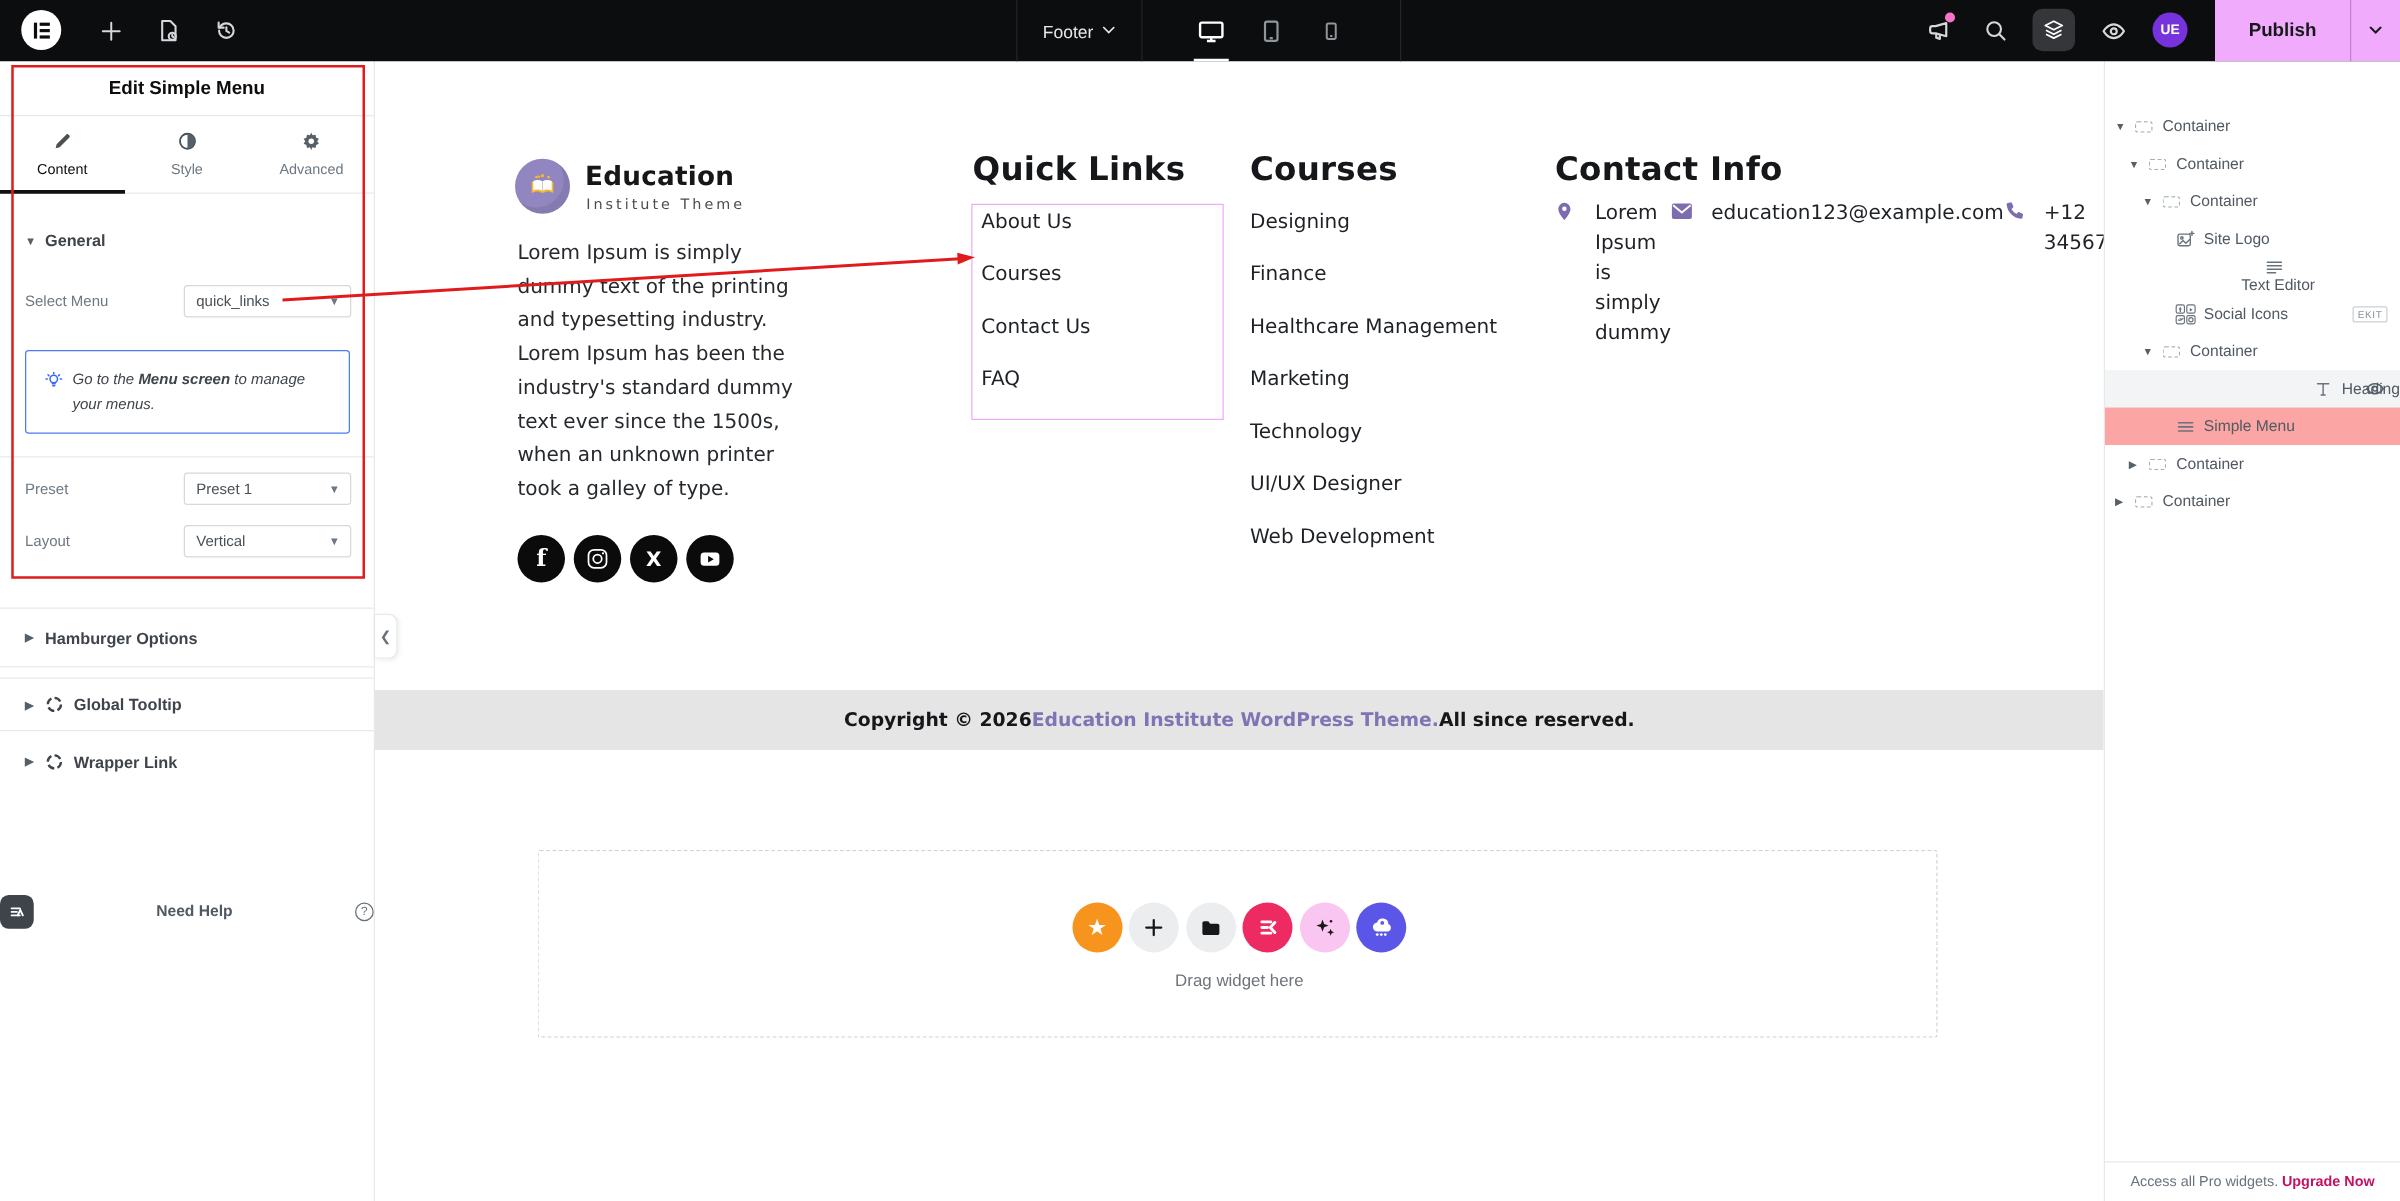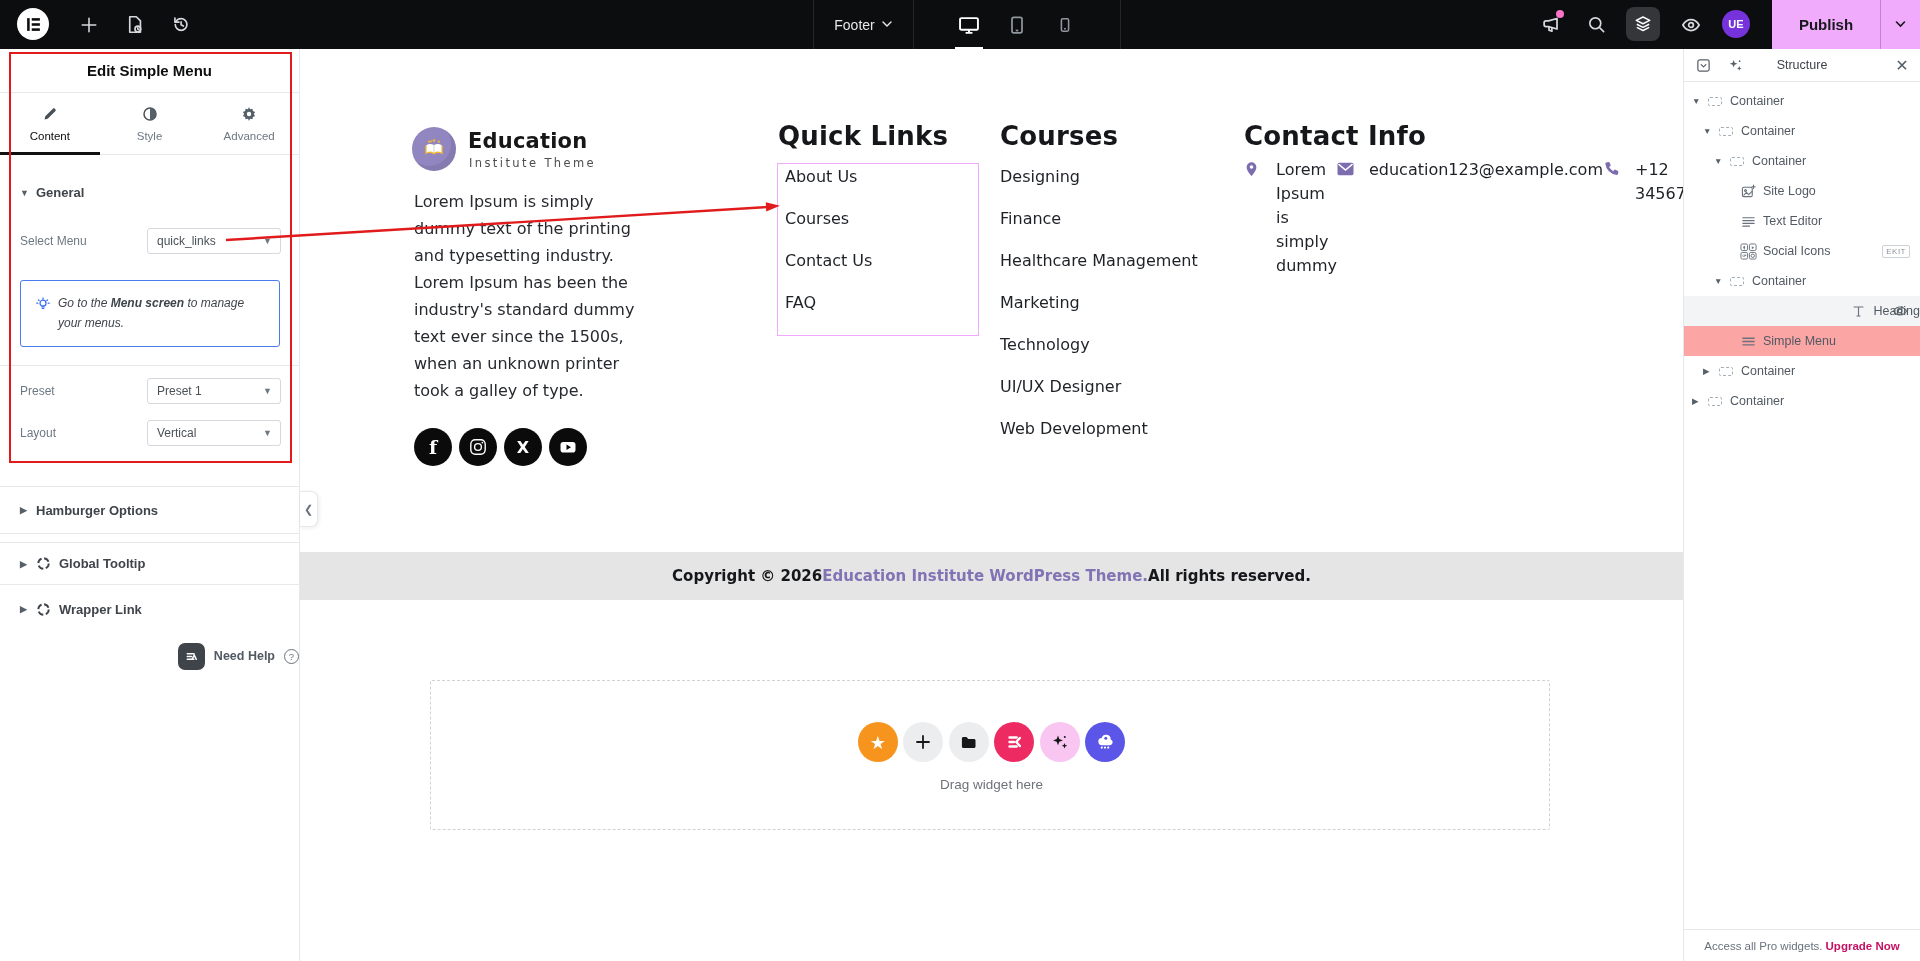--- a/index.html
+++ b/index.html
@@ -45,21 +45,21 @@
   .sec-arrow{font-size:9px;color:#556068;width:8px}
   .gen-head{position:absolute;left:20px;top:136px}
   .ctl-label{position:absolute;left:20px;font-size:12px;color:var(--ui-gray)}
   .dropdown{position:absolute;left:147px;width:134px;height:26px;border:1px solid #d5d8dc;border-radius:3px;background:#fff;font-size:12px;color:var(--ui-mid);display:flex;align-items:center;padding:0 22px 0 9px;cursor:pointer}
   .dropdown .dd-caret{position:absolute;right:8px;font-size:9px;color:#6d7882}
   .notice{position:absolute;left:20px;top:231px;width:260px;height:67px;border:1px solid var(--notice-blue);border-radius:3px;display:flex;gap:10px;padding:13px 10px 0 13px}
   .notice-text{font-size:12px;line-height:1.65;font-style:italic;color:#3f444b}
   .sp-div{position:absolute;left:0;width:100%;height:1px;background:var(--ui-border)}
   .sec-block{position:absolute;left:0;width:100%;display:flex;align-items:center;padding-left:20px}
   .circ-ic{width:15px;height:15px}
-  .needhelp{position:absolute;left:0;top:587px;width:100%;height:40px;display:flex;align-items:center;justify-content:flex-end;gap:9px;cursor:pointer}
+  .needhelp{position:absolute;left:0;top:660px;width:100%;height:40px;display:flex;align-items:center;justify-content:space-between;gap:9px;cursor:pointer}
   .ea-badge{width:27px;height:27px;border-radius:7px;background:#3F444B;display:flex;align-items:center;justify-content:center}
   .nh-label{font-size:12.5px;font-weight:bold;color:#515962}
   .q-circle{width:15px;height:15px;border:1.4px solid #69727d;border-radius:50%;color:#69727d;font-size:9.5px;display:flex;align-items:center;justify-content:center}
   .collapse-tab{position:absolute;left:300px;top:491px;width:18px;height:36px;background:#fff;border:1px solid var(--ui-border);border-left:none;border-radius:0 7px 7px 0;box-shadow:1px 1px 4px rgba(0,0,0,.08);display:flex;align-items:center;justify-content:center;color:#69727d;font-size:11px;z-index:6;cursor:pointer}
 
   
   .canvas{position:absolute;left:300px;top:49px;width:1383px;height:912px;background:#fff;font-family:"DejaVu Sans",sans-serif}
   .logo-circle{position:absolute;left:112px;top:78px;width:44px;height:44px;border-radius:50%;background:#9186C0;display:flex;align-items:center;justify-content:center;box-shadow:inset -5px -5px 0 rgba(0,0,0,.08)}
   .logo-title{position:absolute;left:168px;top:80px;font-size:21px;font-weight:bold;color:#171717;letter-spacing:.2px}
   .logo-sub{position:absolute;left:169px;top:107px;font-size:11.5px;color:#4d4d4d;letter-spacing:2.4px}
@@ -402,21 +402,21 @@
           <span class="contact-ic"><svg width="16" height="16" viewBox="0 0 16 16" fill="var(--contact-purple)">
               <circle cx="8" cy="8" r="7"></circle>
               <path d="M8 3.8V8l2.8 1.7" stroke="#fff" stroke-width="1.5" fill="none" stroke-linecap="round"></path>
             </svg></span>
         </div>
       </div>
 
     <div class="copybar">
       <span>Copyright © 2026 </span>
       <span class="lnk">Education Institute WordPress Theme.</span>
-      <span> All rights reserved.</span>
+      <span> All since reserved.</span>
     </div>
 
     <div class="drop-area"></div>
     <div class="widget-row" id="widget-row">
         <div class="wbtn" style="background: var(--star-orange);">
           <span style="color:#fff;font-size:18px">★</span>
         </div>
         <div class="wbtn" style="background: rgb(236, 237, 239);">
           <svg width="16" height="16" viewBox="0 0 16 16" stroke="#17181a" stroke-width="1.8" stroke-linecap="round">
             <path d="M8 2v12M2 8h12"></path>
@@ -447,37 +447,20 @@
             <circle cx="6.8" cy="15.6" r="1.1"></circle>
             <circle cx="10" cy="15.6" r="1.1"></circle>
             <circle cx="13.2" cy="15.6" r="1.1"></circle>
           </svg>
         </div>
       </div>
     <div class="drop-hint">Drag widget here</div>
   </div>
 
   <div class="structpanel">
-    <div class="st-head">
-      <div class="st-title">Structure</div>
-      <div class="st-hic" style="margin-left:6px">
-        <svg width="15" height="15" viewBox="0 0 16 16" fill="none" stroke="#556068" stroke-width="1.3" stroke-linecap="round" stroke-linejoin="round">
-            <rect x="2" y="2" width="12" height="12" rx="2"></rect>
-            <path d="M5.5 7l2.5 2.5L10.5 7"></path>
-          </svg>
-      </div>
-      <div class="st-hic" style="margin-left:6px">
-        <svg width="15" height="15" viewBox="0 0 16 16" fill="#556068">
-            <path d="M6 2l1.1 3 3 1.1-3 1.1L6 10.2 4.9 7.2l-3-1.1 3-1.1z"></path>
-            <path d="M12 8.5l.7 1.8 1.8.7-1.8.7-.7 1.8-.7-1.8-1.8-.7 1.8-.7z"></path>
-            <circle cx="12.4" cy="3.4" r=".9"></circle>
-          </svg>
-      </div>
-      <div class="st-hic" style="position:absolute;right:5px">✕</div>
-    </div>
     <div class="tree" id="tree">
         <div class="trow" style="padding-left: 8px;">
           <span class="t-arrow">▼</span>
           <span class="t-icon">
             <span class="tree-cont"></span>
           </span>
           <span>Container</span>
         </div>
         <div class="trow" style="padding-left: 19px;">
           <span class="t-arrow">▼</span>
@@ -498,21 +481,21 @@
           <span class="t-icon">
             <svg width="15" height="15" viewBox="0 0 16 16" fill="none" stroke="#69727d" stroke-width="1.2" stroke-linecap="round" stroke-linejoin="round">
               <rect x="1.5" y="3.5" width="10.5" height="10" rx="1.5"></rect>
               <circle cx="4.8" cy="6.8" r="1"></circle>
               <path d="M3 11.8l2.8-2.8 2.4 2.4 3.3-3.3"></path>
               <path d="M13.4 1.2v3.4M11.7 2.9h3.4"></path>
             </svg>
           </span>
           <span>Site Logo</span>
         </div>
-        <div class="trow" style="padding-left: 41px;">
+        <div class="trow" style="padding-left: 41px; flex-direction: column;">
           <span class="t-arrow"></span>
           <span class="t-icon">
             <svg width="15" height="15" viewBox="0 0 16 16" stroke="#69727d" stroke-width="1.3" stroke-linecap="round">
               <path d="M2 4h12M2 7h12M2 10h12M2 13h7"></path>
             </svg>
           </span>
           <span>Text Editor</span>
         </div>
         <div class="trow" style="padding-left: 41px;">
           <span class="t-arrow"></span>

